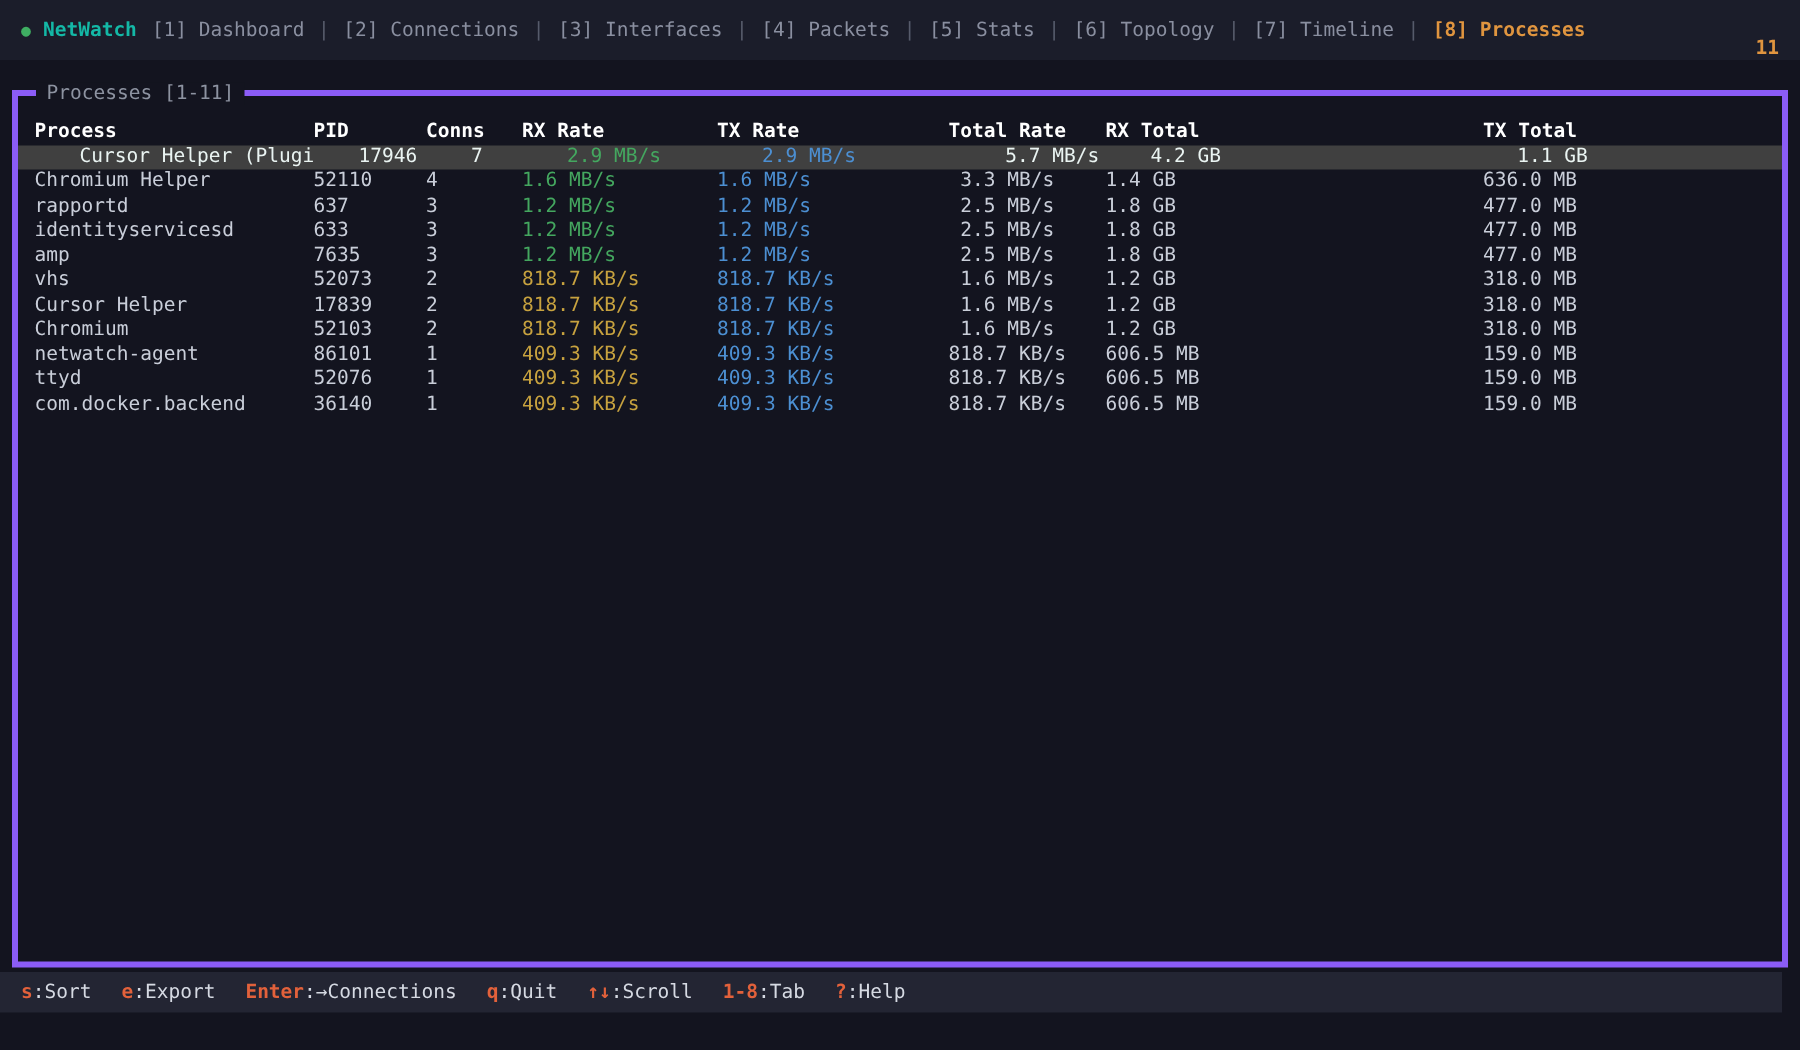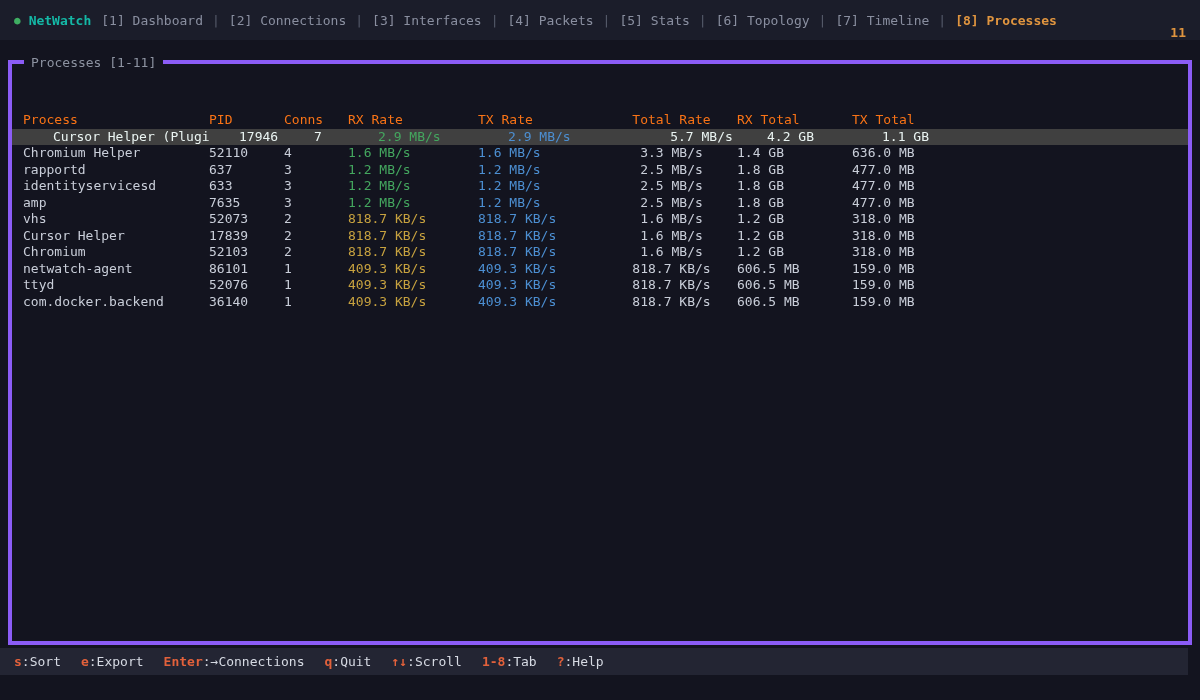--- a/index.html
+++ b/index.html
@@ -49,30 +49,30 @@
 
   
   .table { padding-top:16px; }
   .trow {
     display:flex;
     height:16.5px;
     line-height:16.5px;
     white-space:pre;
     padding-left:11px;
   }
-  .trow.header { color:#f97316; font-weight:normal;margin-top:32px; }
+  .trow.header { color:#ffffff; font-weight:bold; }
   .trow.selected { background:#404040; color:#eaf4f2;padding-left:41px; }
   .col-process   { width:186px; overflow:hidden; }
   .col-pid       { width:75px; }
   .col-conns     { width:64px; }
   .col-rx        { width:130px; }
   .col-tx        { width:128px; }
   .col-total     { width:131px;text-align:center; }
   .col-rxtotal   { width:115px; }
-  .col-txtotal   { flex:1; }
+  .col-txtotal   { flex:1;text-align:center; }
 
   .c-green  { color:#44a75f; }
   .c-yellow { color:#c7a23f; }
   .c-blue   { color:#4c8fd2; }
 
   
   .statusbar {
     position:absolute;
     left:0; right:12px;
     bottom:25px;

